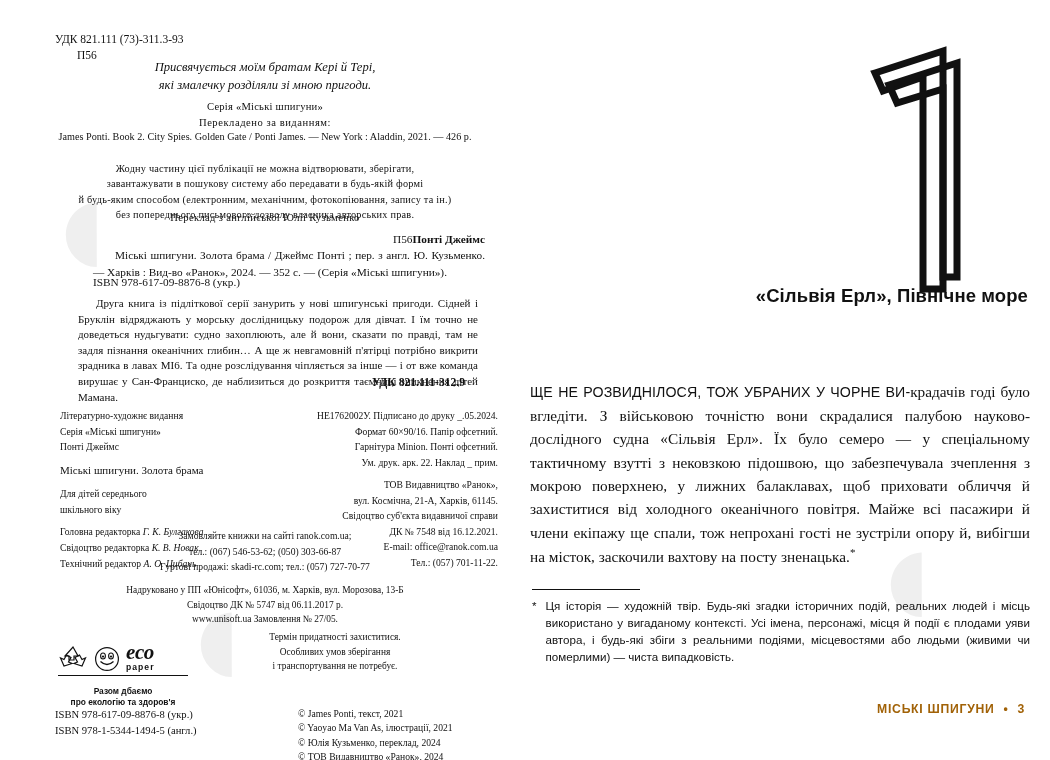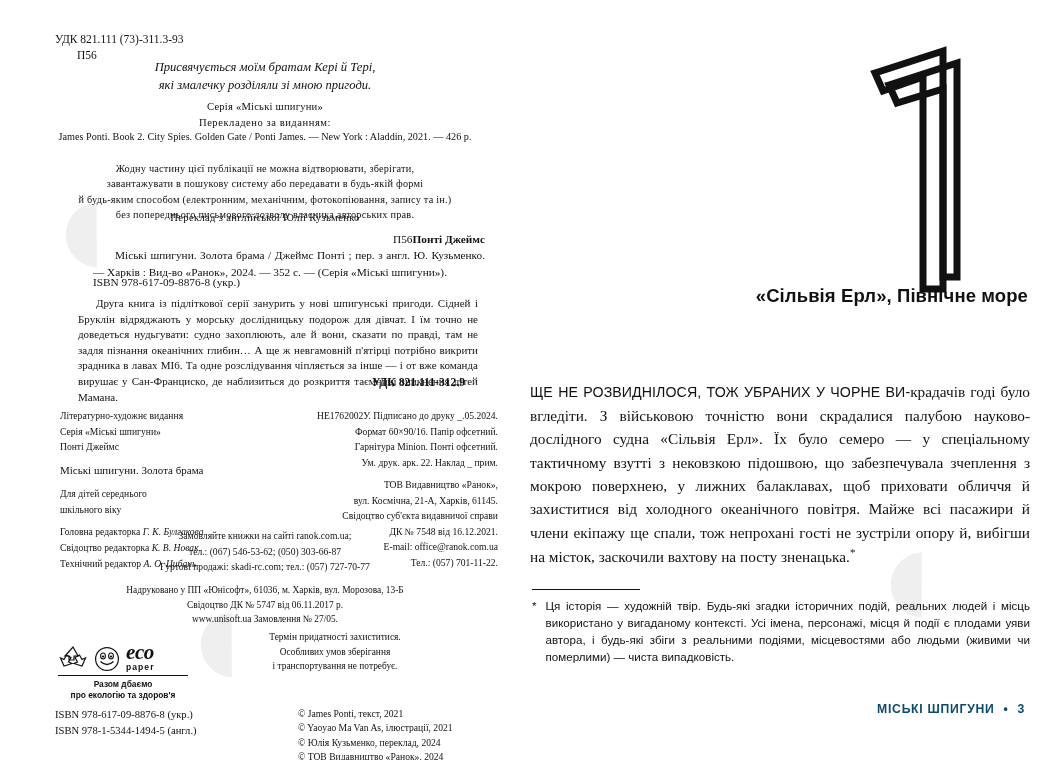--- a/index.html
+++ b/index.html
@@ -167,21 +167,21 @@
   
   .eco-logo {
     position: absolute;
     left: 58px; top: 636px;
     width: 130px;
   }
   .eco-row { display: flex; align-items: flex-end; gap: 6px; height: 36px; }
   .eco-caption {
     border-top: 1.4px solid #111;
     margin-top: 3px;
-    padding-top: 3px;
+    padding-top: 10px;
     font-family: "Liberation Sans", sans-serif;
     font-weight: 700;
     font-size: 8.4px;
     line-height: 1.35;
     text-align: center;
   }
 
   .isbn-block {
     position: absolute;
     left: 55px; top: 707px;
@@ -259,21 +259,21 @@
   .footnote .star { flex: 0 0 auto; }
   .footnote .fntext { flex: 1 1 auto; }
 
   .running-foot {
     position: absolute;
     right: 25px; bottom: 22px;
     font-family: "Liberation Sans", sans-serif;
     font-weight: 700;
     font-size: 12.2px;
     letter-spacing: .06em;
-    color: #0c4a6e;
+    color: #a16207;
     display: flex;
     align-items: center;
     gap: 9px;
   }
 </style>
 </head>
 <body>
 
 <div id="page">
 

